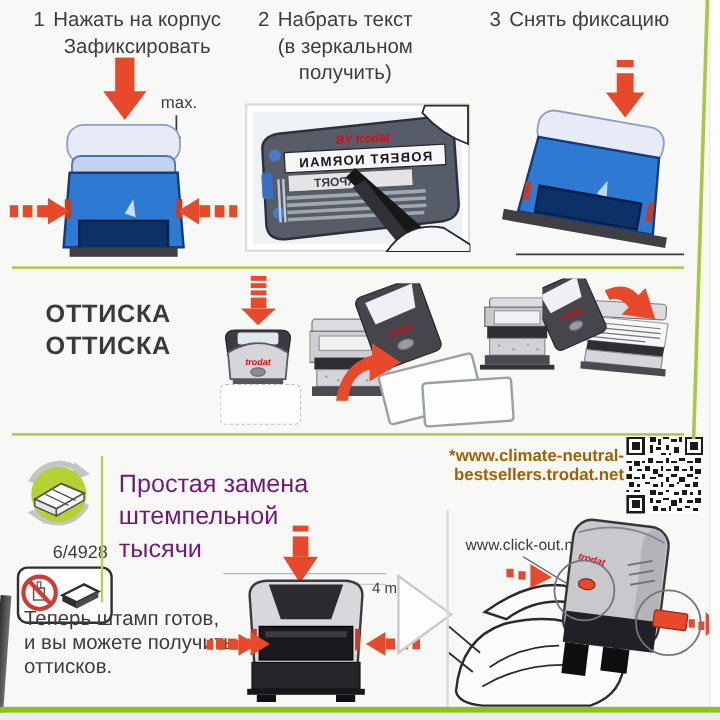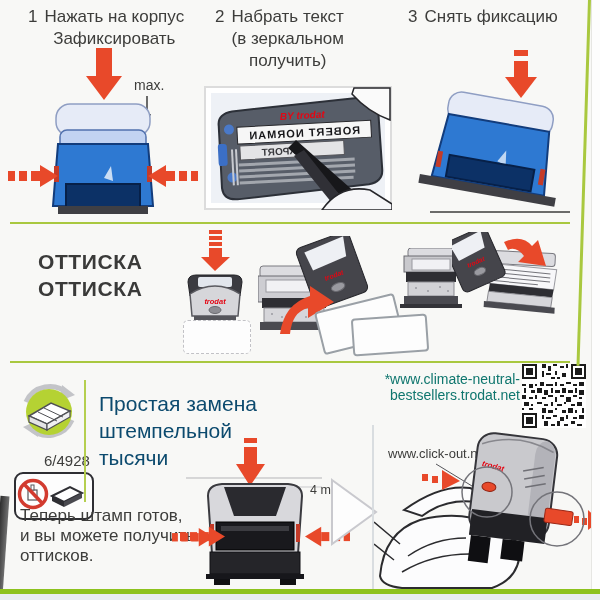--- a/index.html
+++ b/index.html
@@ -5,23 +5,23 @@
   html,body{margin:0;padding:0;}
   body{width:600px;height:600px;overflow:hidden;background:#ffffff;
        font-family:"Liberation Sans",sans-serif;color:#3d3d3b;}
   .stage{position:relative;width:600px;height:600px;background:#f8f8f6;}
   .abs{position:absolute;}
   text{font-family:"Liberation Sans",sans-serif;}
   .step-head{display:flex;gap:7px;font-size:17px;font-weight:500;line-height:22px;color:#3d3d3b;}
   .slines{display:flex;flex-direction:column;text-align:center;}
   .sample-title{font-size:21px;font-weight:600;letter-spacing:0.6px;line-height:27px;color:#3a3a39;}
   .divider{height:2px;background:#a9c83f;}
-  .url-text{font-size:14px;color:#0f766e;}
+  .url-text{font-size:14px;color:#a16207;font-weight:bold;}
   .pad-ref{font-size:15px;color:#3d3d3b;}
-  .big-head{font-size:21px;line-height:27px;font-weight:500;color:#0c4a6e;}
+  .big-head{font-size:21px;line-height:27px;font-weight:500;color:#701a75;}
   .ready-text{font-size:17px;line-height:20px;color:#3d3d3b;}
   .ready-text span{display:block;}
   .dashed-box{border:1.6px dashed #c2c2c6;border-radius:5px;background:#fdfdfd;}
   .card{border:2px solid #9aa0a6;border-radius:4px;background:#fdfdfd;}
   .vline-green{width:2px;background:#b5cf4f;}
   .vline-gray{width:2px;background:#d9dde0;}
   .bottom-bar{background:#8dc21e;}
   .edge-right{background:#fdfdfd;border-left:1px solid #e6e6e3;}
   .edge-dark{background:linear-gradient(to right,#2c2c2c,#707070);transform:rotate(4deg);}
 </style>

